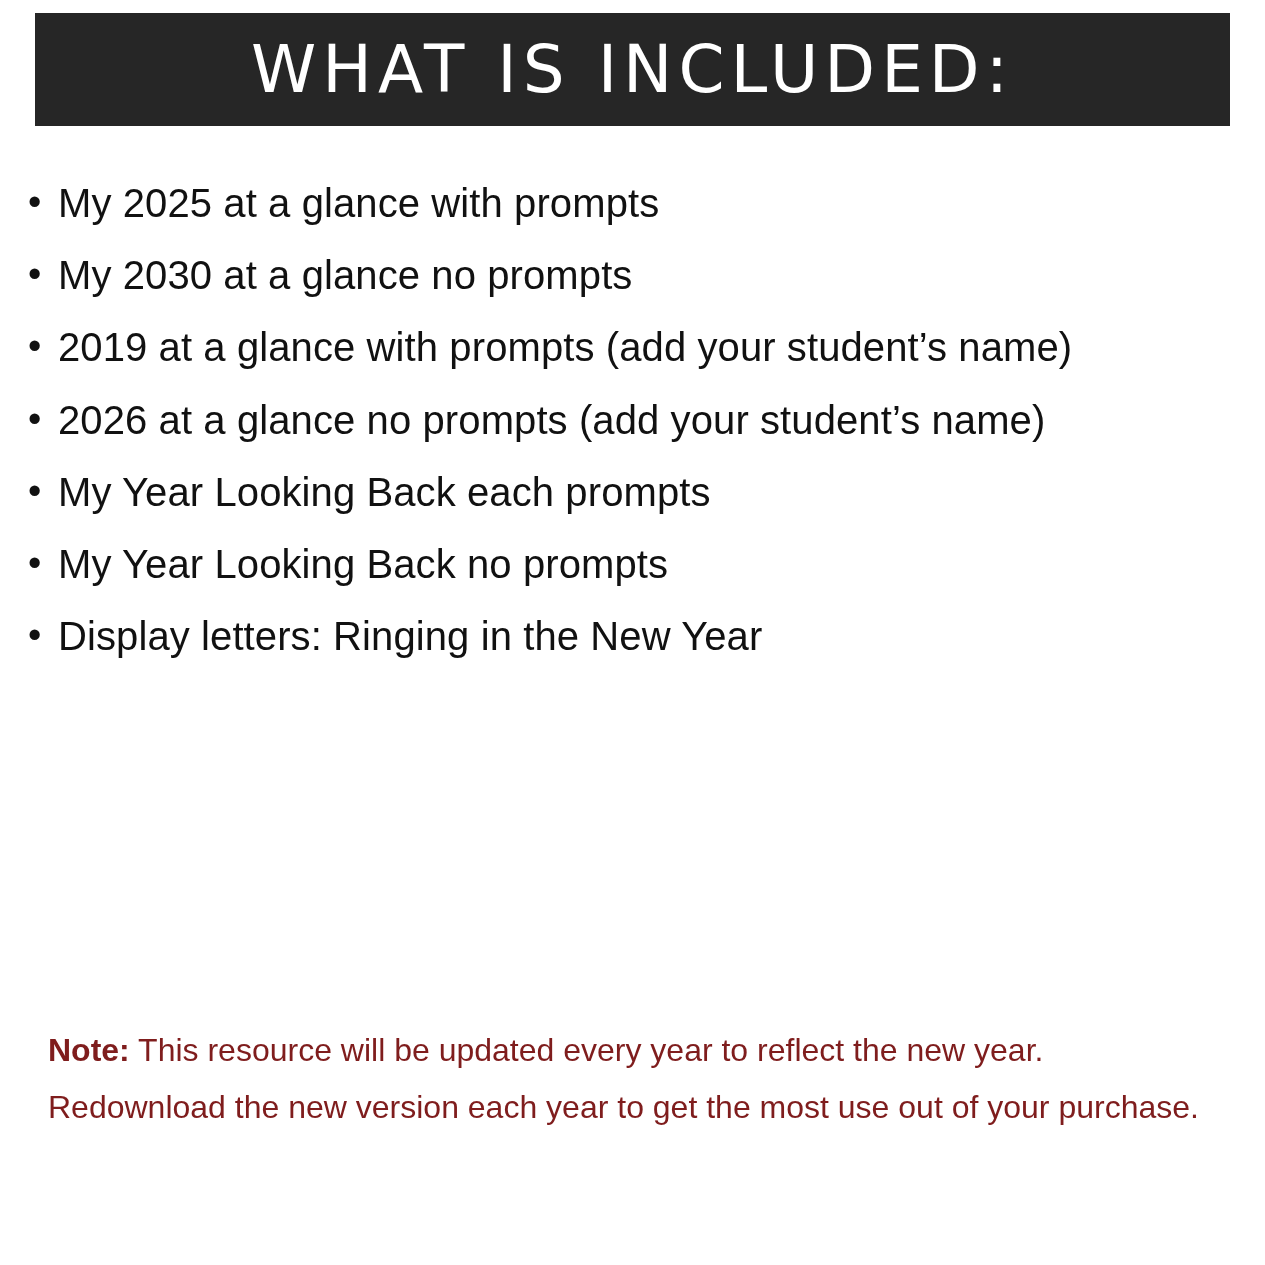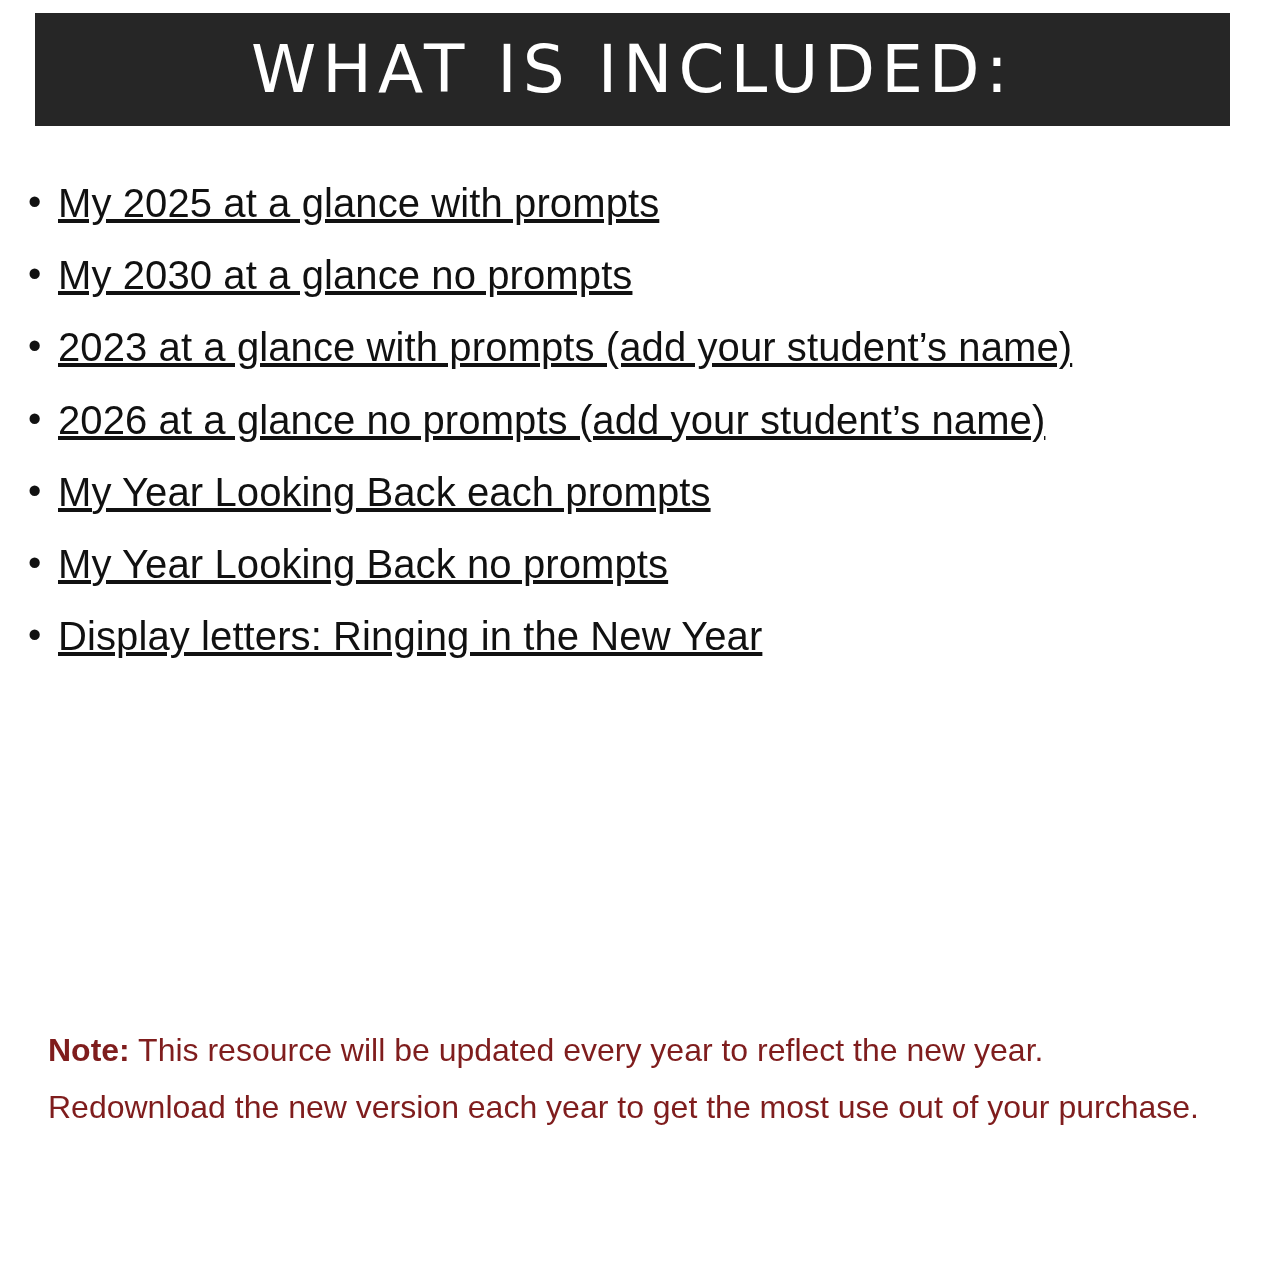--- a/index.html
+++ b/index.html
@@ -62,21 +62,20 @@
   }
   .bullet {
     flex: 0 0 auto;
     width: 30px;
     font-size: 38px;
     line-height: 1.28;
   }
   .item-text {
     flex: 1 1 auto;
     padding-right: 4px;
-    text-decoration: underline;
   }
   .note {
     position: absolute;
     left: 48px;
     top: 1022px;
     width: 1170px;
     font-size: 32px;
     line-height: 1.78;
     color: #7f1d1d;
   }
@@ -97,21 +96,21 @@
     <li class="list-item">
       <span class="bullet">•</span>
       <span class="item-text">My 2025 at a glance with prompts</span>
     </li>
     <li class="list-item">
       <span class="bullet">•</span>
       <span class="item-text">My 2030 at a glance no prompts</span>
     </li>
     <li class="list-item">
       <span class="bullet">•</span>
-      <span class="item-text">2023 at a glance with prompts (add your student’s name)</span>
+      <span class="item-text">2019 at a glance with prompts (add your student’s name)</span>
     </li>
     <li class="list-item">
       <span class="bullet">•</span>
       <span class="item-text">2026 at a glance no prompts (add your student’s name)</span>
     </li>
     <li class="list-item">
       <span class="bullet">•</span>
       <span class="item-text">My Year Looking Back each prompts</span>
     </li>
     <li class="list-item">

